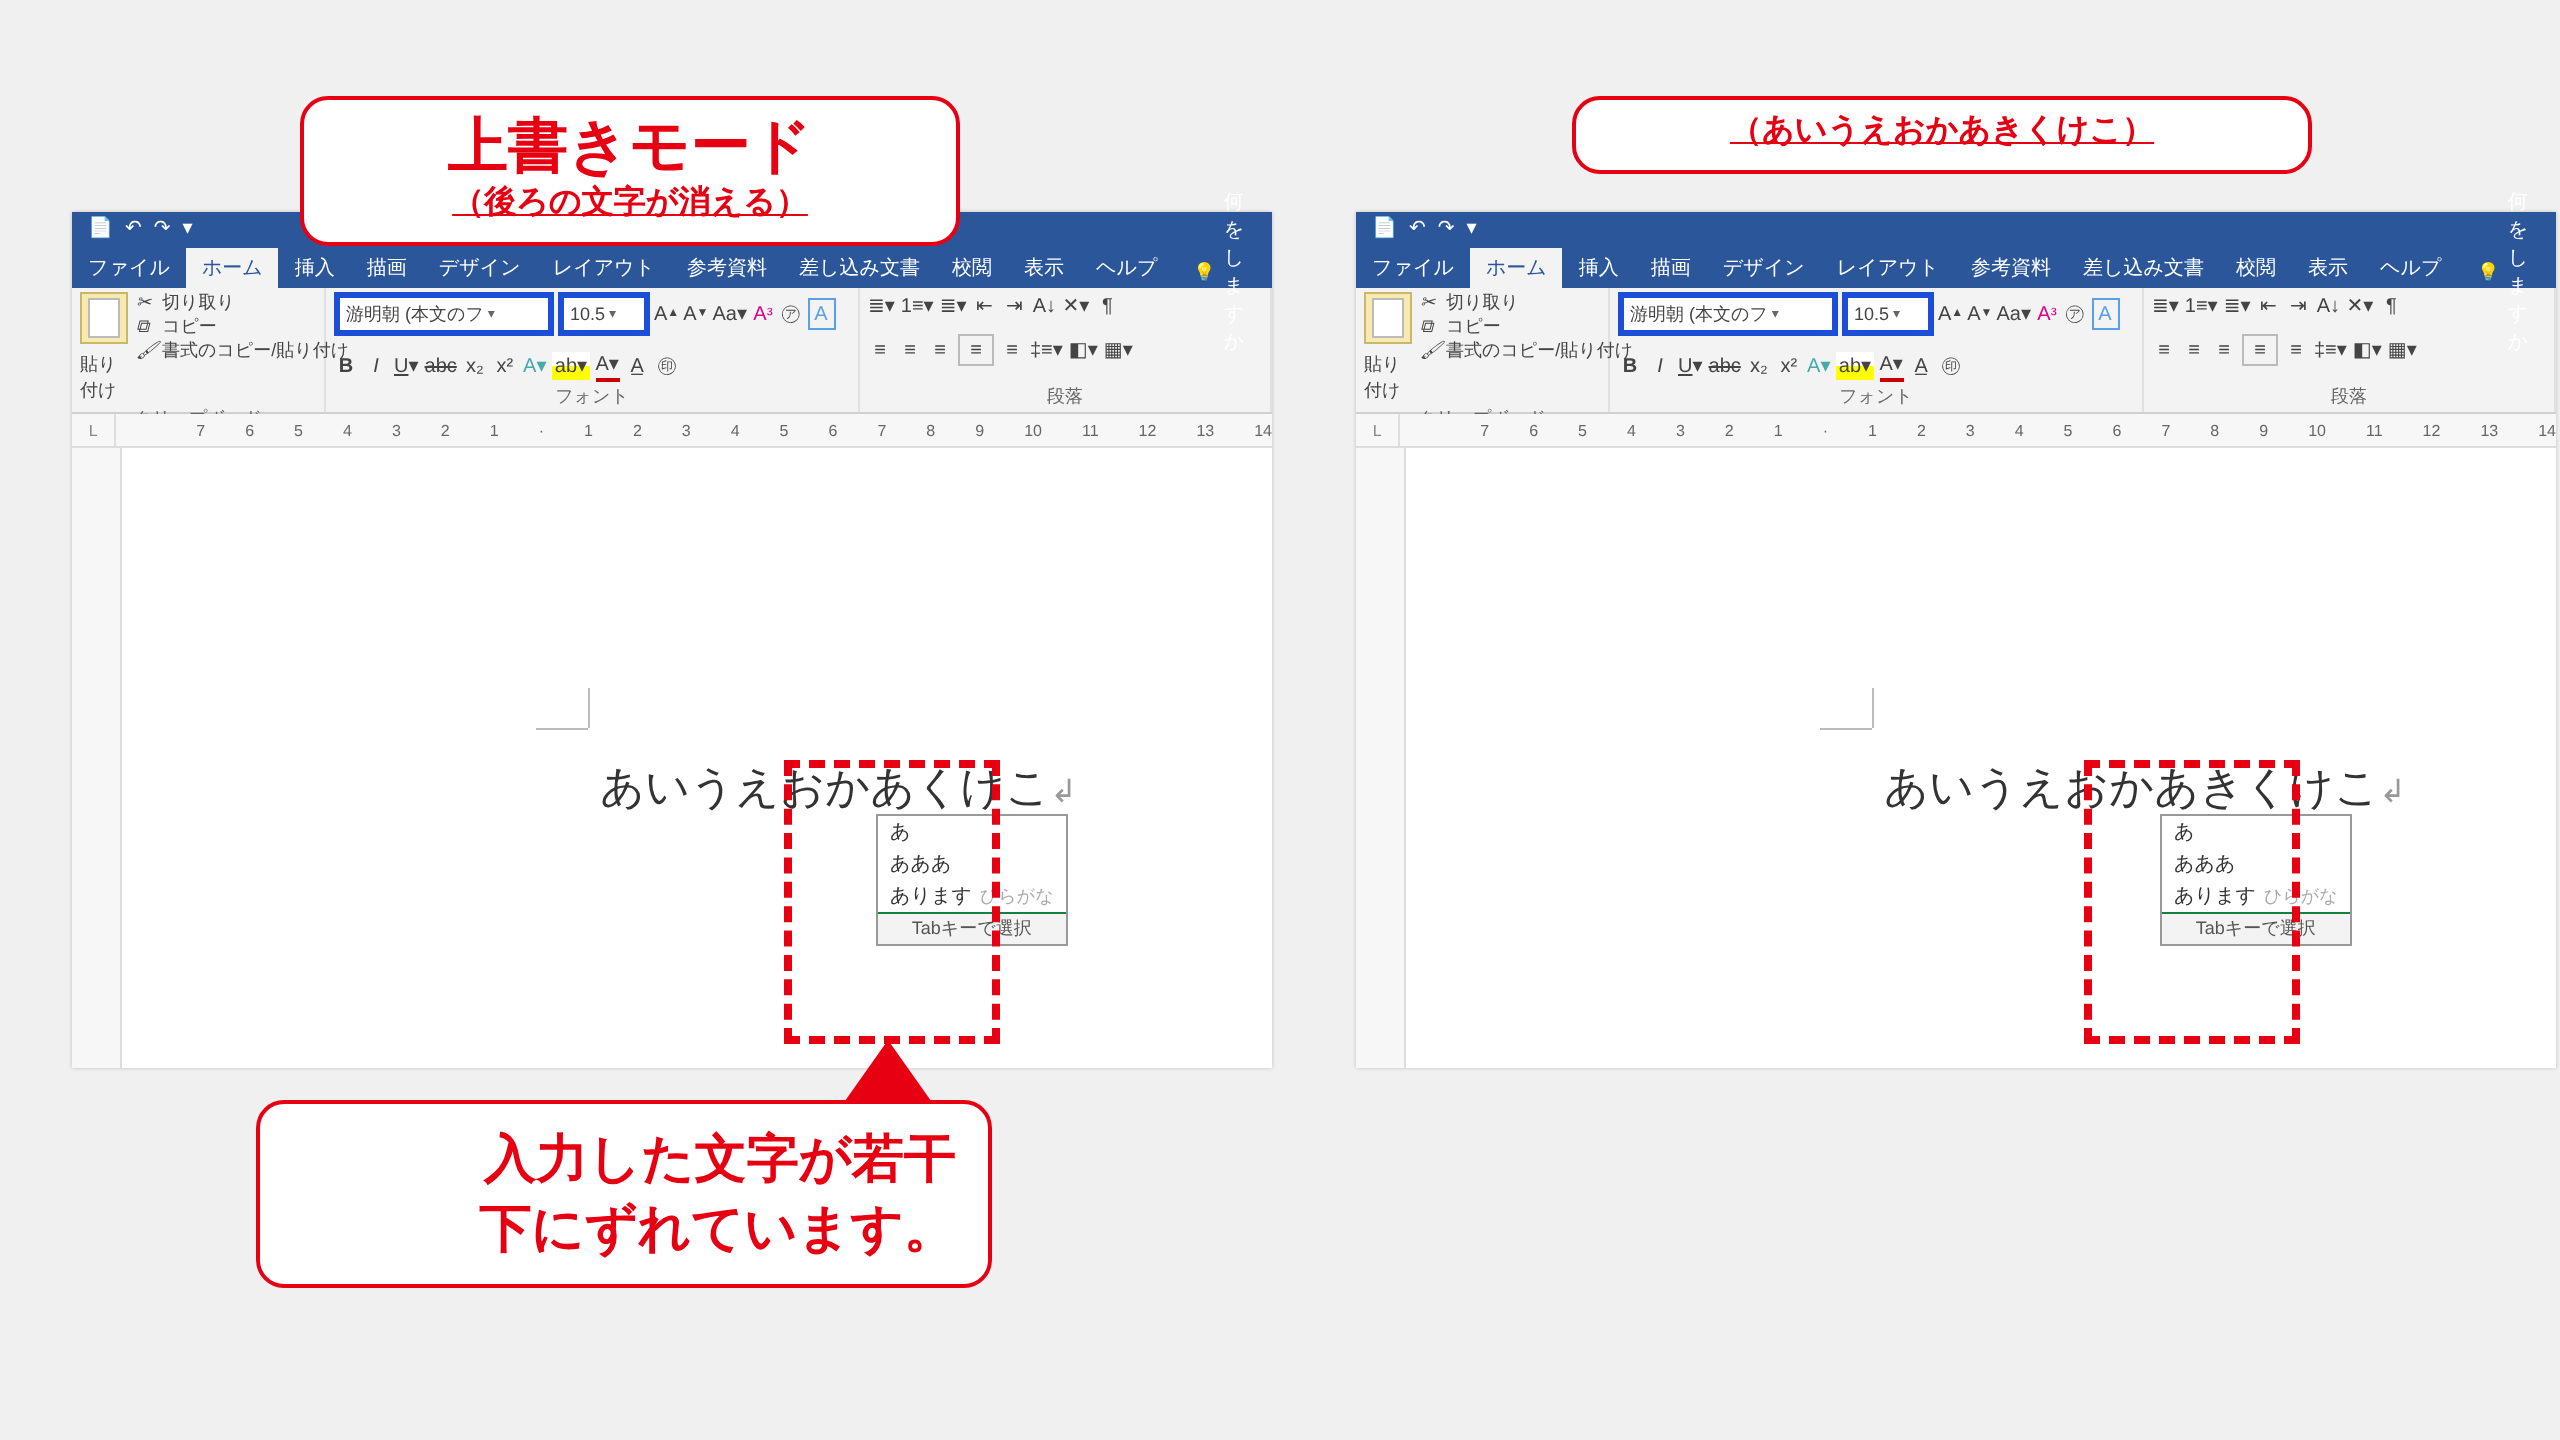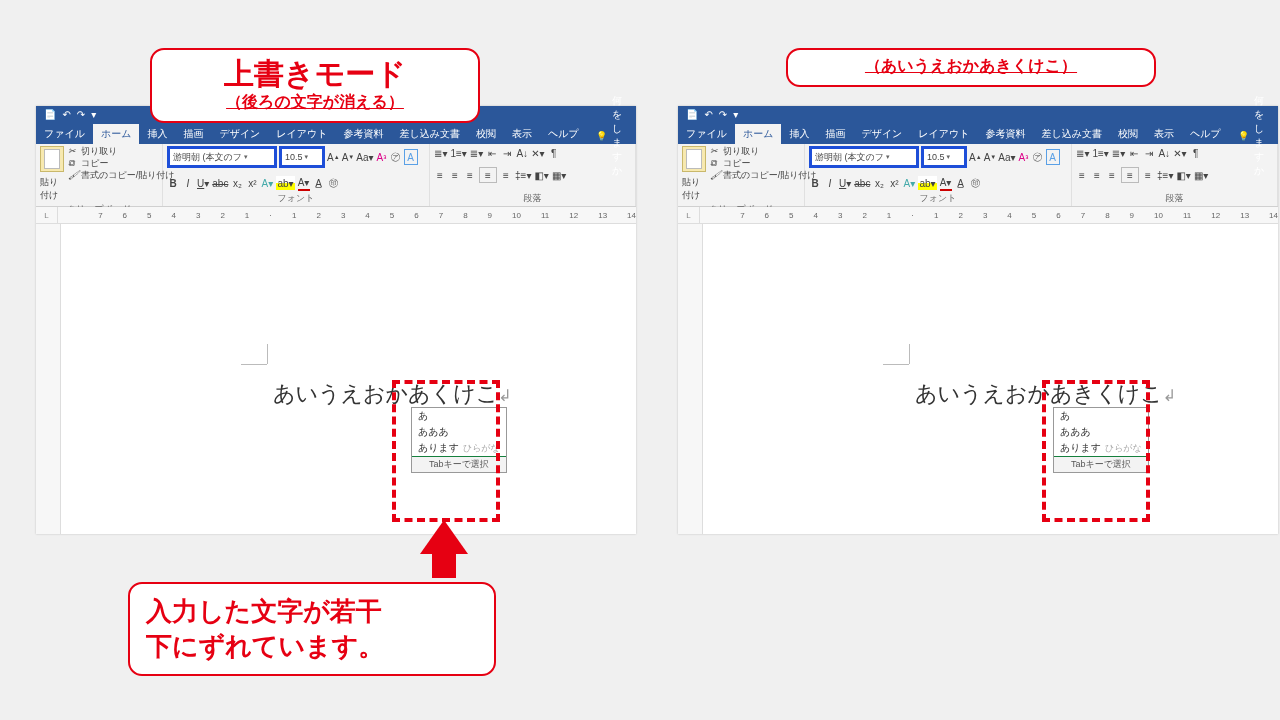--- a/index.html
+++ b/index.html
@@ -108,21 +108,21 @@
   
   .ruler-wrap { display:flex; }
   .corner {
     width:24px; height:16px; border-right:1px solid #ddd; border-bottom:1px solid #ddd;
     display:flex; align-items:center; justify-content:center; font-size:8px; color:#888; background:#f7f7f7;
   }
   .hruler {
     flex:1; height:16px; background:#f7f7f7; border-bottom:1px solid #ddd;
     font-size:8px; color:#666; display:flex; align-items:center; gap:20px; padding-left:40px;
   }
-  .doc-wrap { display:flex; height:310px; }
+  .doc-wrap { display:flex; height:310px;gap:27px; }
   .vruler {
     width:24px; background:#f7f7f7; border-right:1px solid #ddd;
     font-size:8px; color:#666;
   }
   .page {
     flex:1; background:#fff; position:relative; overflow:hidden;
   }
   .page::before {
     content:""; position:absolute; left:180px; top:140px; width:26px; height:0;
     border-top:1px solid #bbb;
@@ -495,16 +495,16 @@
       </div>
     </div>
   </div>
 </div>
 
 <div class="dash-box" style="left:392px; top:380px; width:100px; height:134px;"></div>
 <div class="dash-box" style="left:1042px; top:380px; width:100px; height:134px;"></div>
 
 <div class="arrow-up" style="left:420px; top:520px;"></div>
 
-<div class="callout-bottom" style="left:128px; top:582px; width:332px;">
+<div class="callout-bottom" style="left:128px; top:550px; width:332px;text-align:right;">
   <div>入力した文字が若干</div>
   <div>下にずれています。</div>
 </div>
 
 </body></html>

